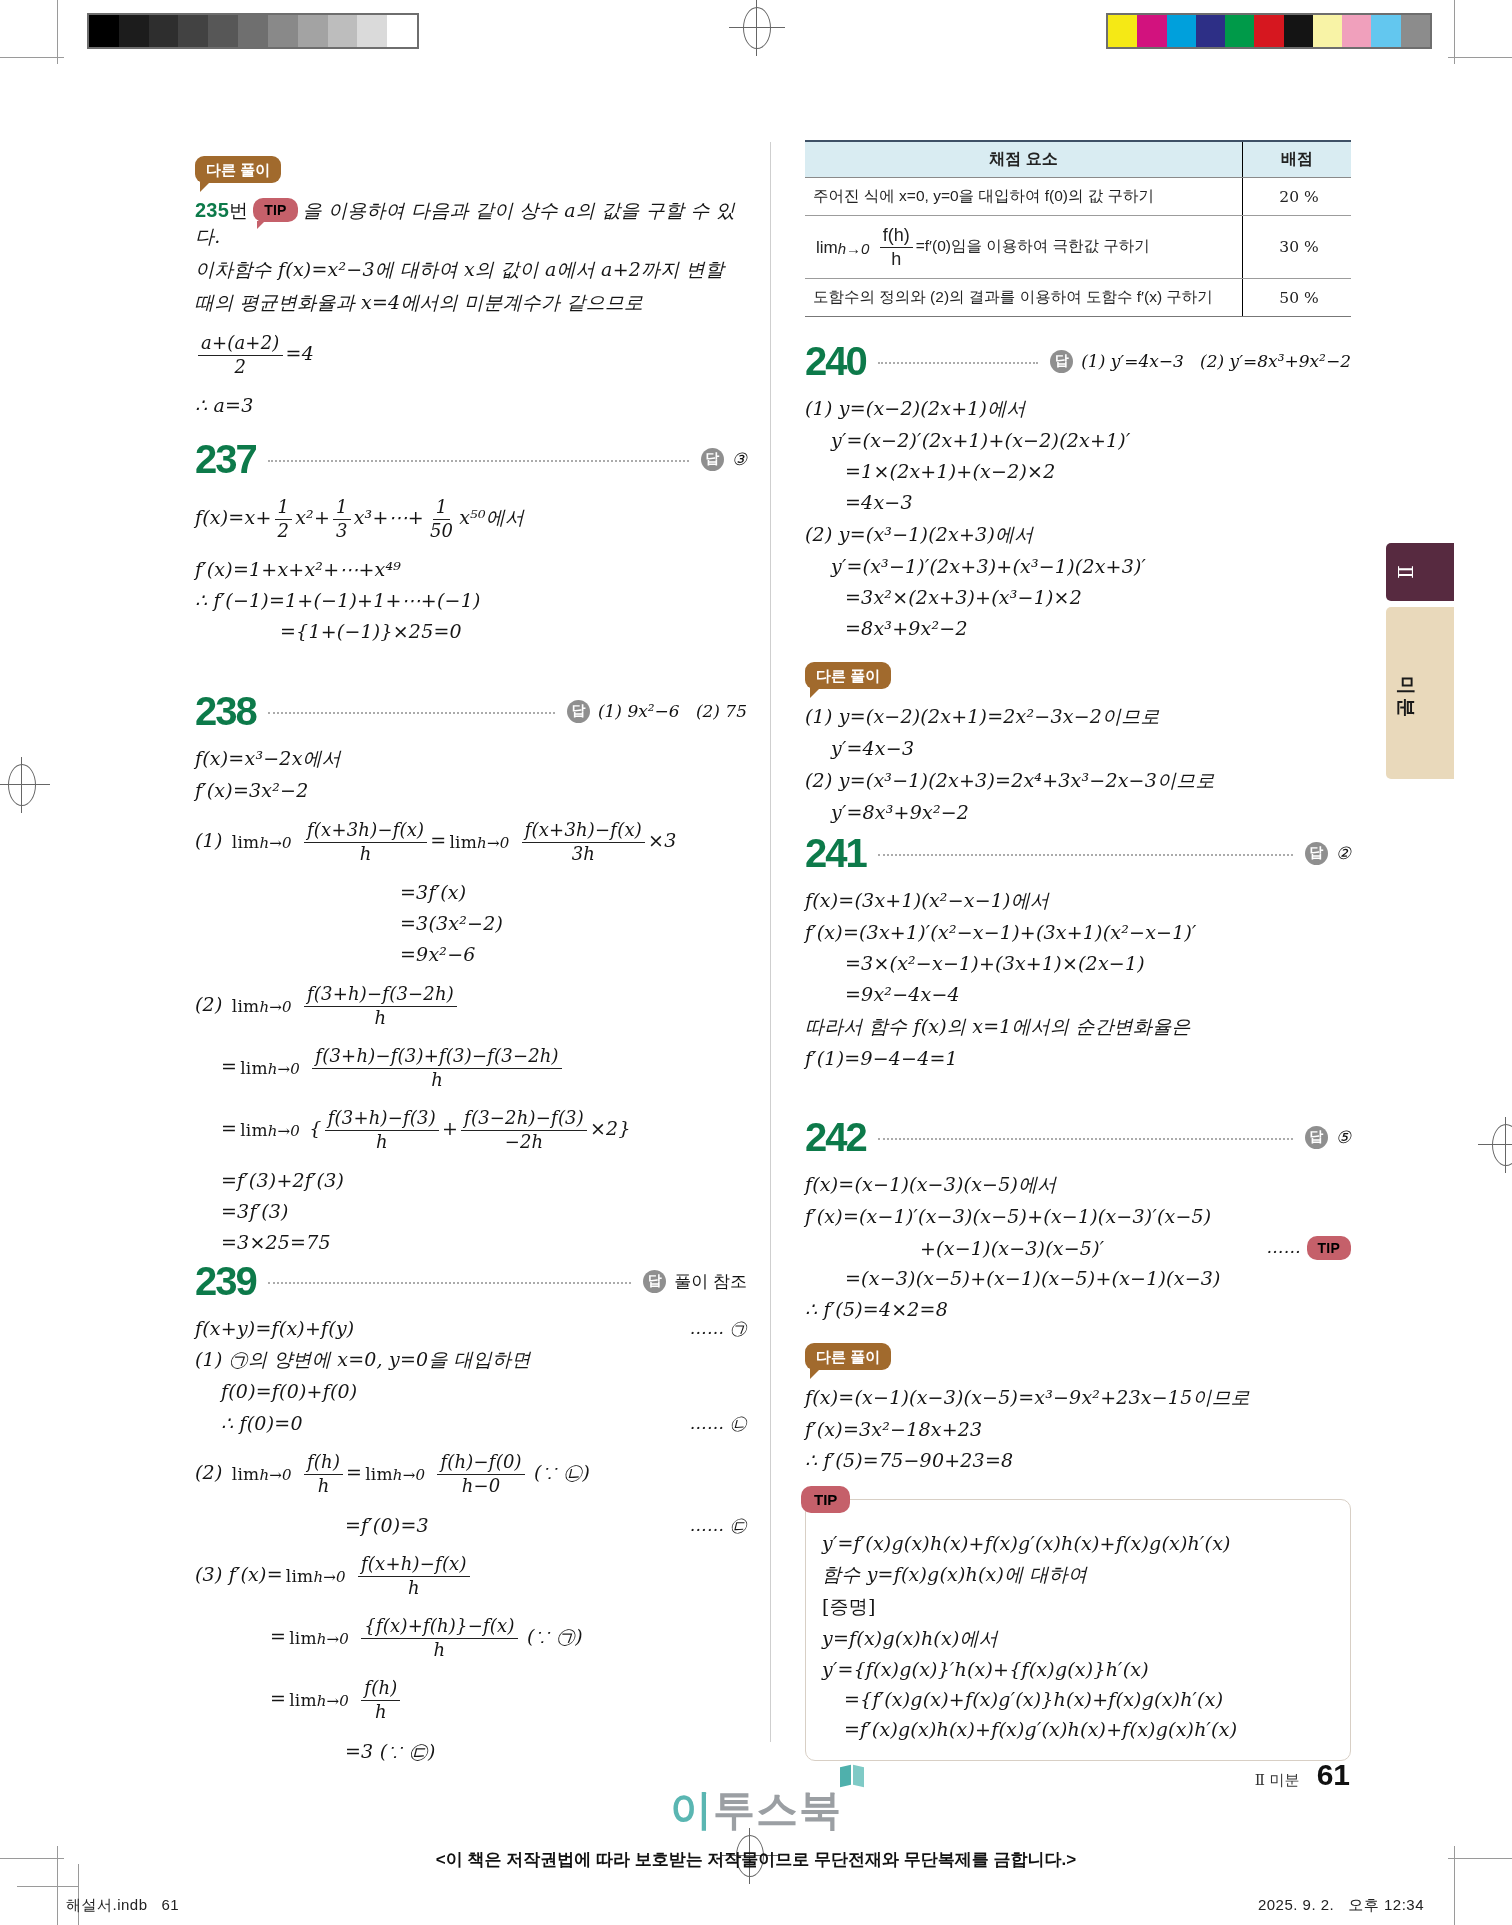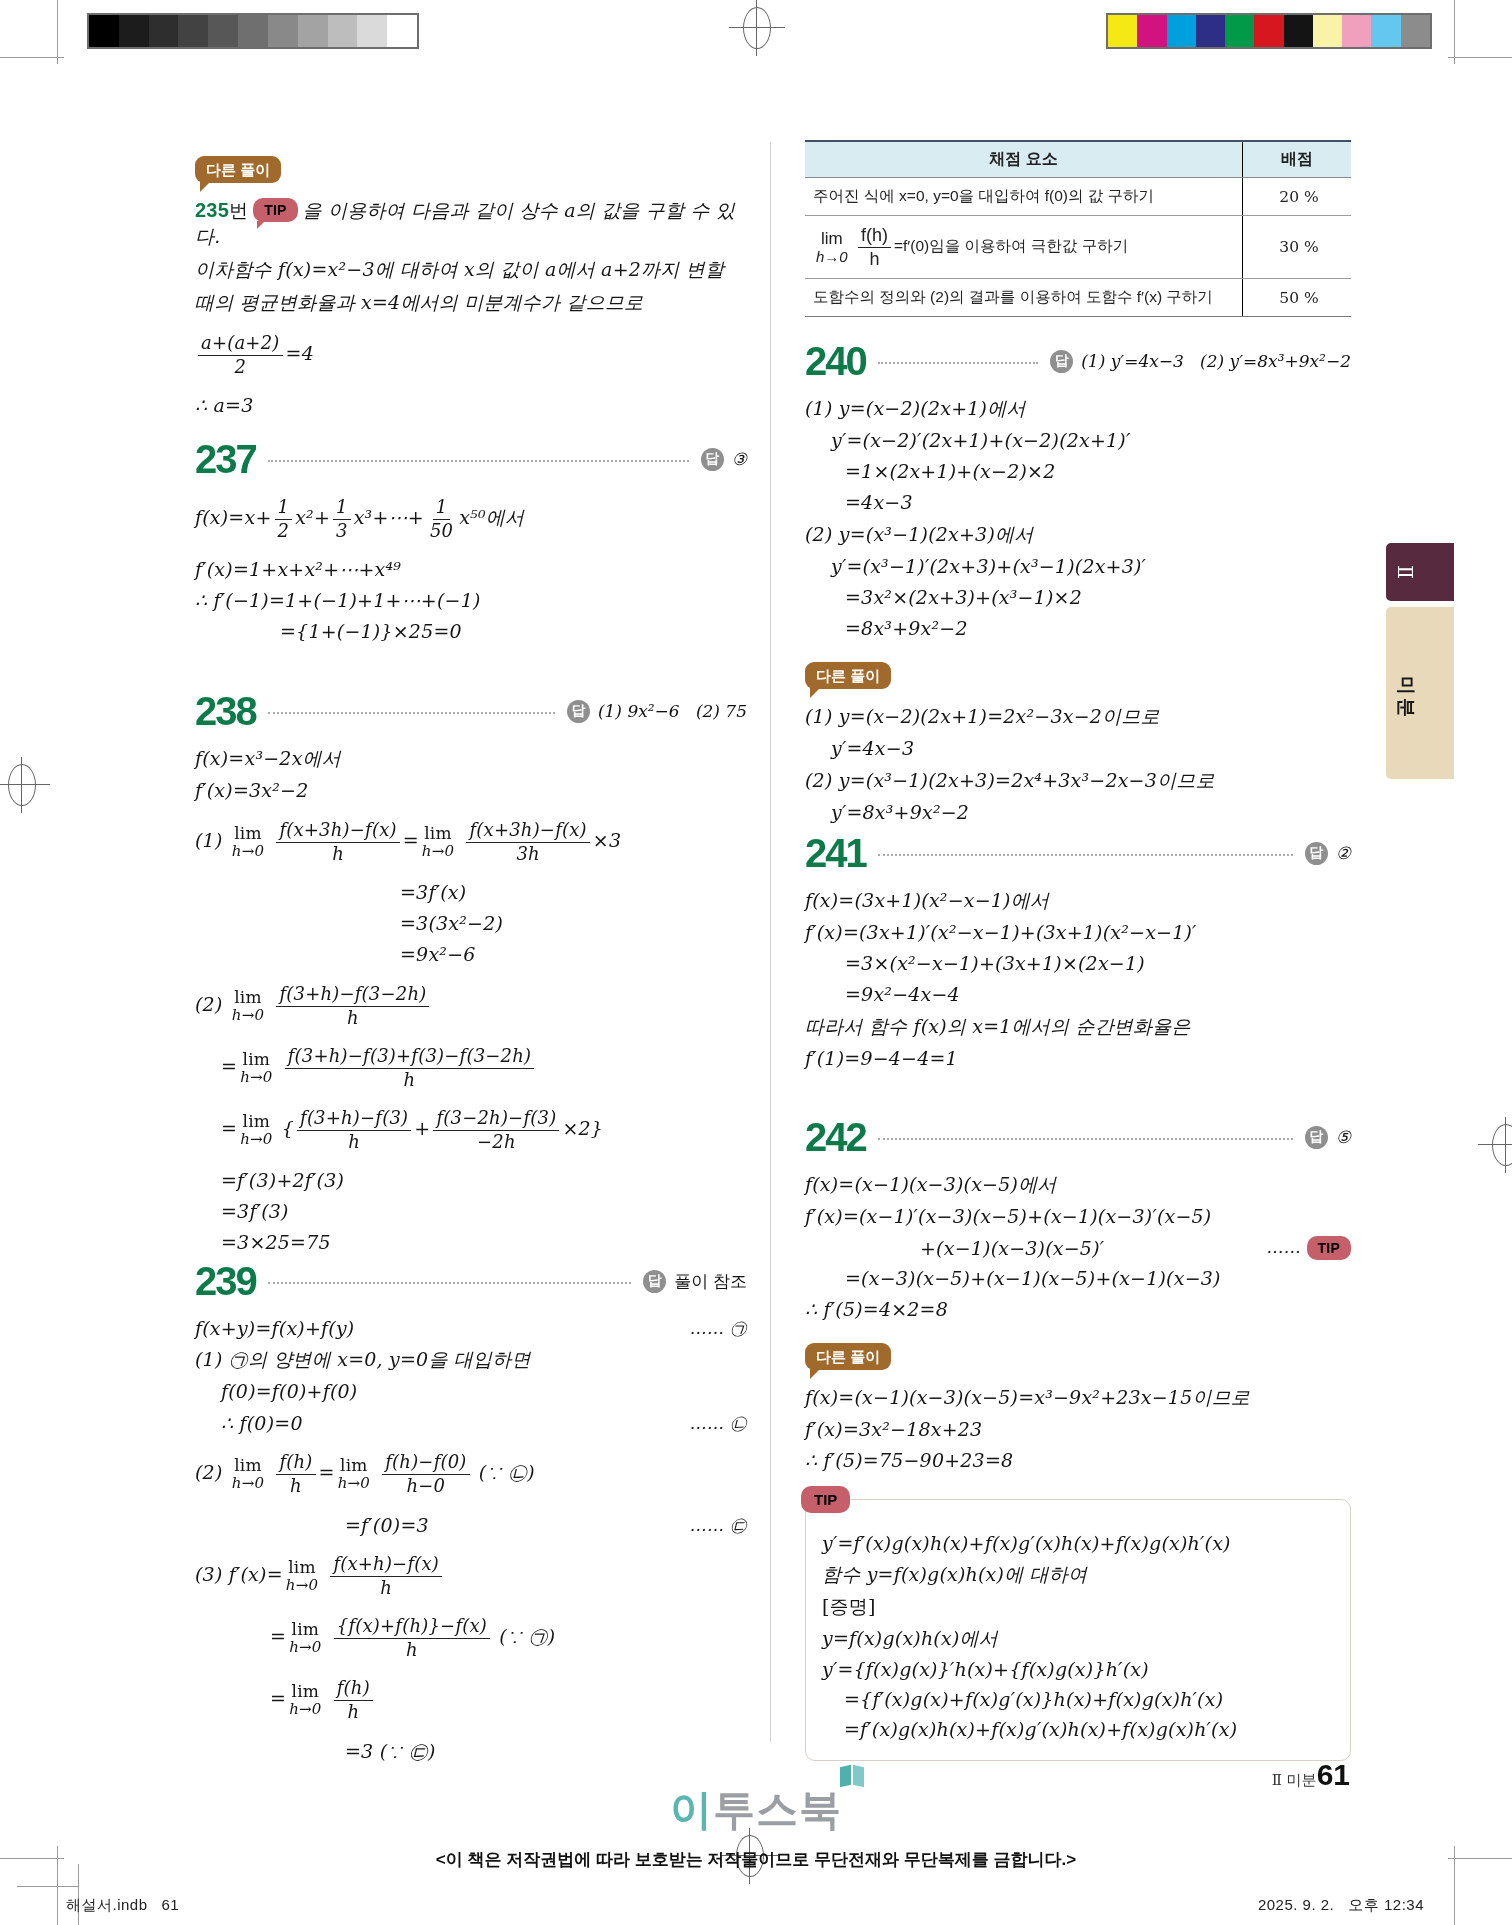--- a/index.html
+++ b/index.html
@@ -42,21 +42,21 @@
              font:700 14px/1 "Liberation Sans",sans-serif;font-style:normal;padding:5px 11px;border-radius:10px}
   .badge-tip.inline{margin:0 5px;vertical-align:2px}
   .badge-tip.inline::after{content:"";position:absolute;left:4px;bottom:-7px;border:4px solid transparent;border-top-color:#c5606a;border-left-color:#c5606a}
   
   .rubric{width:100%;border-collapse:collapse;font-family:"Liberation Sans",sans-serif;font-size:15.5px;color:#222}
   .rubric th{background:#d9ecf2;border-top:2.4px solid #3f5166;border-bottom:1px solid #8a8a8a;padding:7px 6px;font-weight:700;font-size:16px;text-align:center}
   .rubric td{border-bottom:1px solid #9c9c9c;padding:8px 4px 8px 8px;text-align:left}
   .rubric tr:last-child td{border-bottom:1.6px solid #777}
   .rubric .pts{border-left:1px solid #000000;width:96px;text-align:center;font-family:"DejaVu Serif","Liberation Serif",serif}
   
-  .lim{display:inline-flex;flex-direction:column;align-items:center;vertical-align:middle;margin:0 3px;line-height:1;font-style:normal;font-size:17px}
+  .lim{display:inline-flex;flex-direction:row;align-items:center;vertical-align:middle;margin:0 3px;line-height:1;font-style:normal;font-size:17px}
   .lim .lim-b{font-size:15px;margin-top:2px;font-style:italic}
   .frac{display:inline-flex;flex-direction:column;align-items:center;vertical-align:middle;margin:0 3px;line-height:1.25;font-size:18px}
   .frac .fnum{border-bottom:1.4px solid #222;padding:0 3px}
   .frac .fden{padding:0 3px}
   
   .tipbox{position:relative;border:1.6px solid #d8cfc5;border-radius:10px;padding:26px 16px 12px;margin-top:26px}
   .tipbox .badge-tip{position:absolute;top:-14px;left:-5px;padding:6px 13px;font-size:15px}
   .tipbox .ln{margin:6px 0}
   
   .tab-dark{position:absolute;left:1386px;top:543px;width:68px;height:58px;background:#572a40;border-radius:5px 0 0 5px;color:#fff}
@@ -65,21 +65,21 @@
   .tab-beige{position:absolute;left:1386px;top:607px;width:68px;height:172px;background:#e9d9bb;border-radius:5px 0 0 5px;color:#1a1a1a}
   .tab-beige span{position:absolute;left:-10px;top:78px;width:60px;text-align:center;transform:rotate(90deg);
                   font:700 19px "Liberation Sans",sans-serif;letter-spacing:3px}
   
   .logo{position:absolute;left:50%;top:1782px;transform:translateX(-50%);font:700 42px "Liberation Sans",sans-serif;color:#9b9fa3;letter-spacing:1px}
   .logo .first{color:#5ab6b2}
   .logo .book{position:absolute;right:-24px;top:-18px;width:28px;height:24px}
   .logo .book::before{content:"";position:absolute;left:2px;top:2px;width:11px;height:20px;background:#4fb0ac;transform:skewY(-14deg)}
   .logo .book::after{content:"";position:absolute;right:2px;top:2px;width:11px;height:20px;background:#7fcac6;transform:skewY(14deg)}
   .copyright{position:absolute;left:50%;top:1848px;transform:translateX(-50%);font-size:17px;color:#111;white-space:nowrap;font-weight:600}
-  .page-label{position:absolute;right:162px;top:1758px;display:flex;align-items:baseline;gap:0}
+  .page-label{position:absolute;right:162px;top:1758px;display:flex;align-items:baseline;gap:17px}
   .page-label .sec{font-size:15px;color:#333;font-family:"DejaVu Serif",serif}
   .page-label .pno{font:800 30px "Liberation Sans",sans-serif;color:#111}
   .slug{position:absolute;bottom:10px;font-size:15px;color:#222;letter-spacing:.5px;white-space:pre}
   .slug.file{left:66px}
   .slug.date{right:88px}
 </style>
 </head>
 <body>
 
 <div class="page">

